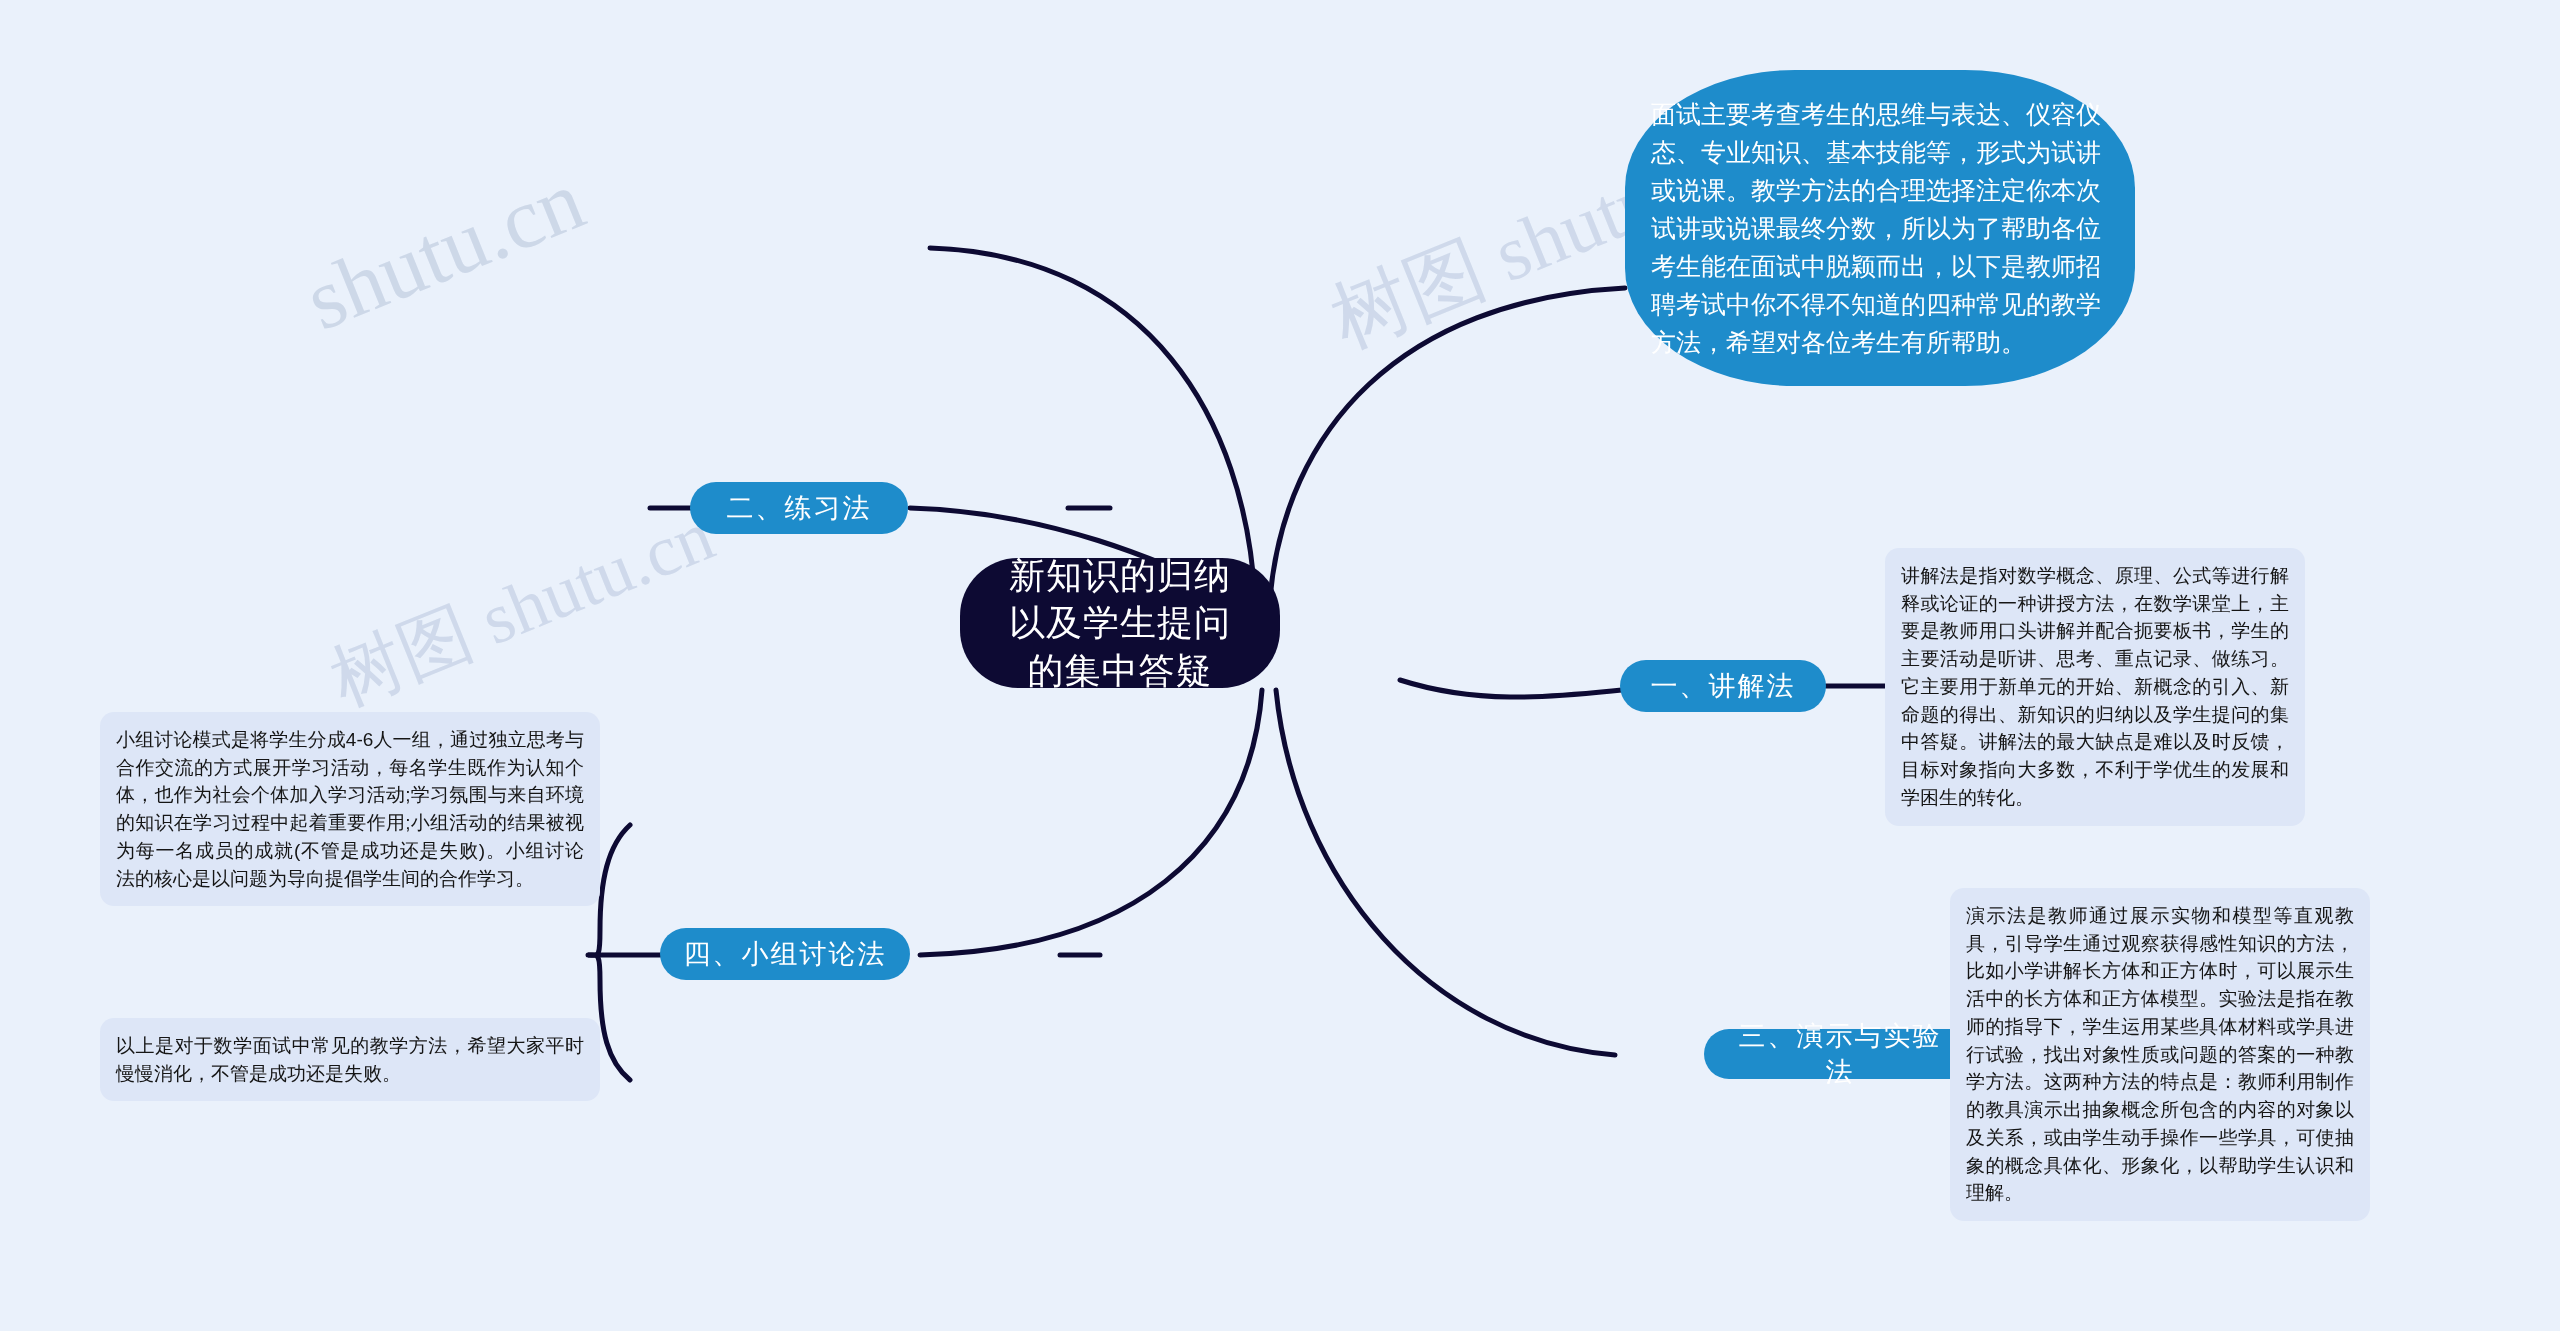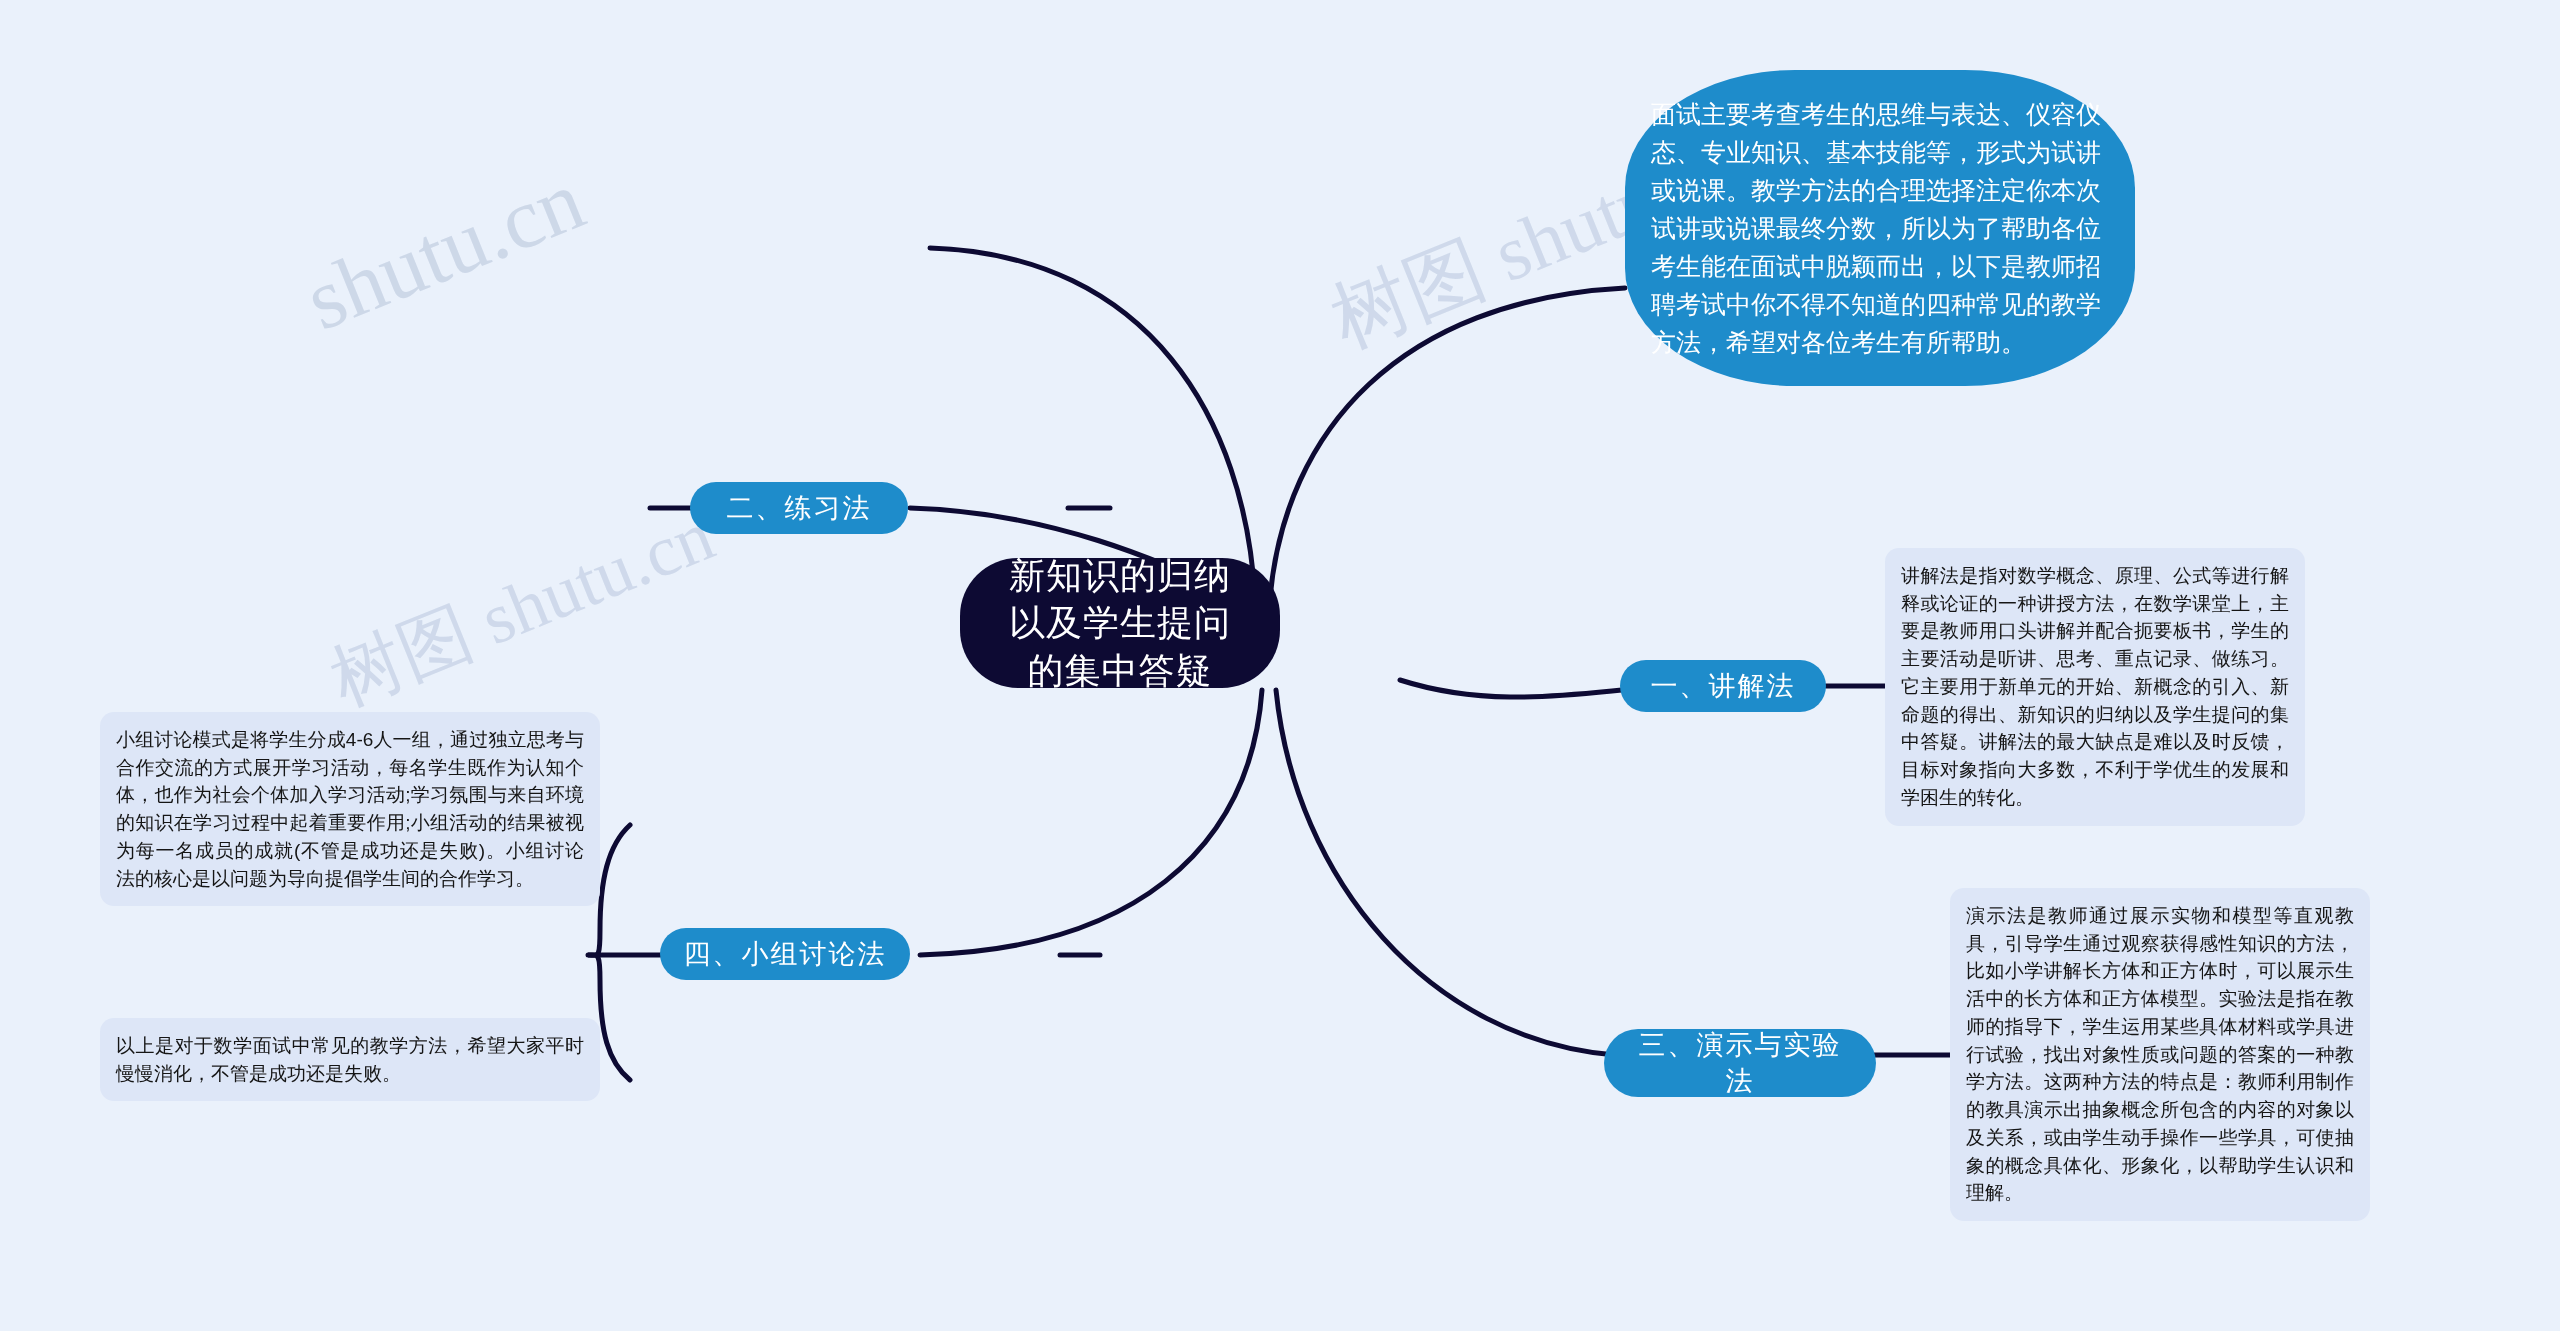--- a/index.html
+++ b/index.html
@@ -176,20 +176,20 @@
     <span>以上是对于数学面试中常见的教学方法，希望大家平时慢慢消化，不管是成功还是失败。</span>
   </div>
 
   <div class="node branch" style="left:1620px; top:660px; width:206px; height:52px;">
     <span>一、讲解法</span>
   </div>
   <div class="node note" style="left:1885px; top:548px; width:420px; height:auto;">
     <span>讲解法是指对数学概念、原理、公式等进行解释或论证的一种讲授方法，在数学课堂上，主要是教师用口头讲解并配合扼要板书，学生的主要活动是听讲、思考、重点记录、做练习。它主要用于新单元的开始、新概念的引入、新命题的得出、新知识的归纳以及学生提问的集中答疑。讲解法的最大缺点是难以及时反馈，目标对象指向大多数，不利于学优生的发展和学困生的转化。</span>
   </div>
 
-  <div class="node branch" style="left:1604px; top:1029px; width:272px; height:68px;">
+  <div class="node branch" style="left:1704px; top:1029px; width:272px; height:50px;">
     <span>三、演示与实验法</span>
   </div>
   <div class="node note" style="left:1950px; top:888px; width:420px; height:auto;">
     <span>演示法是教师通过展示实物和模型等直观教具，引导学生通过观察获得感性知识的方法，比如小学讲解长方体和正方体时，可以展示生活中的长方体和正方体模型。实验法是指在教师的指导下，学生运用某些具体材料或学具进行试验，找出对象性质或问题的答案的一种教学方法。这两种方法的特点是：教师利用制作的教具演示出抽象概念所包含的内容的对象以及关系，或由学生动手操作一些学具，可使抽象的概念具体化、形象化，以帮助学生认识和理解。</span>
   </div>
 
 </div>
 
 </body></html>

